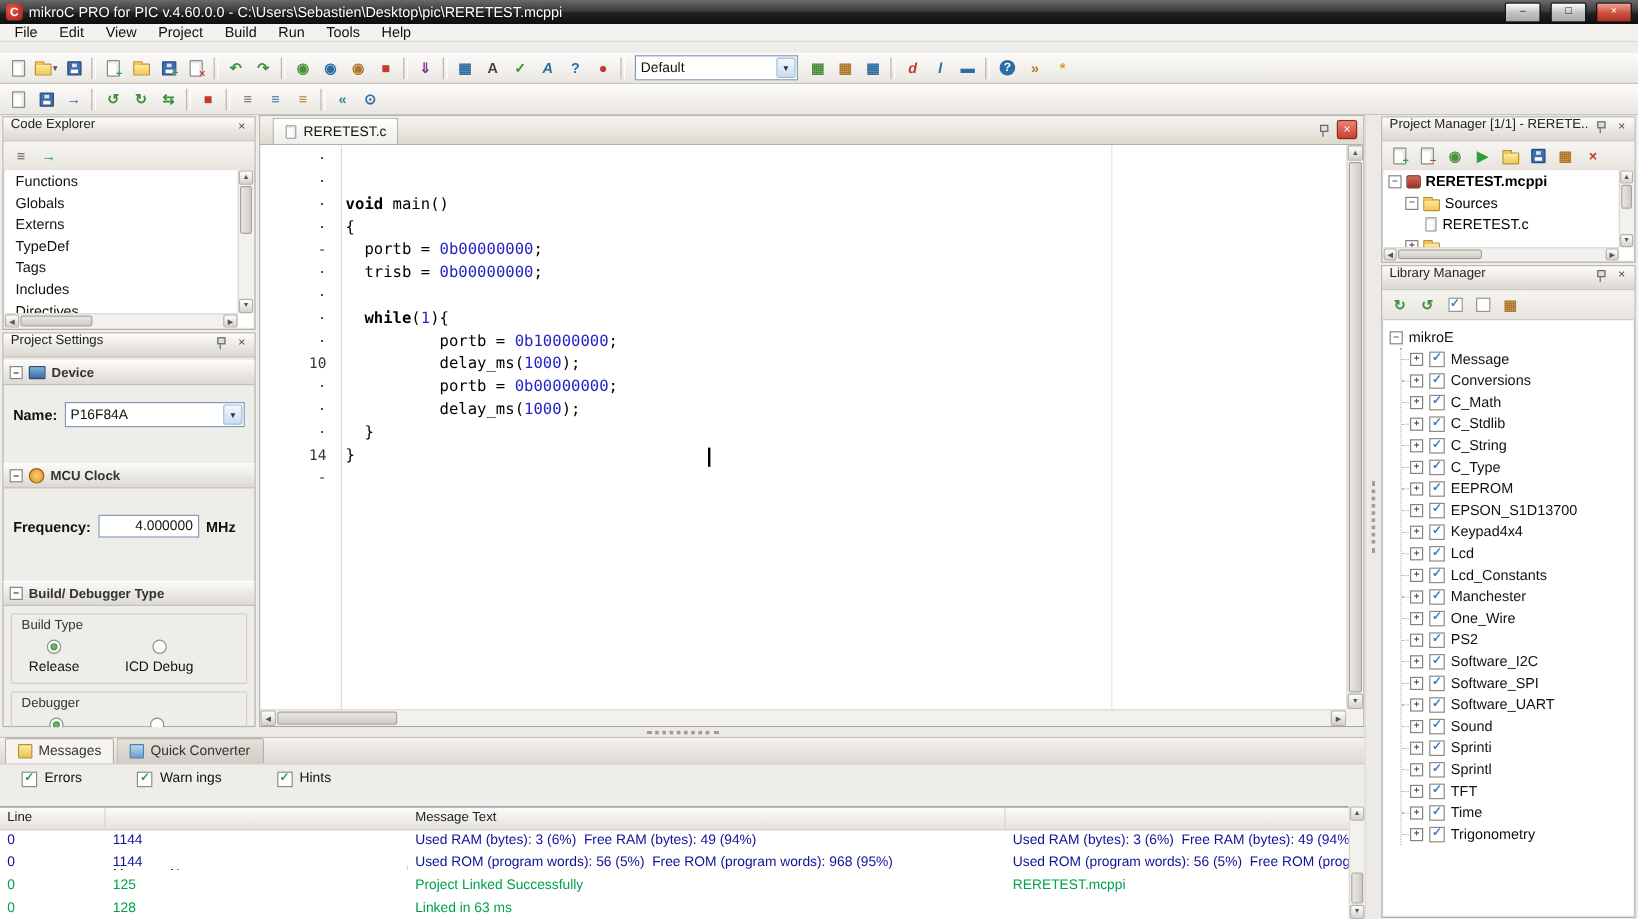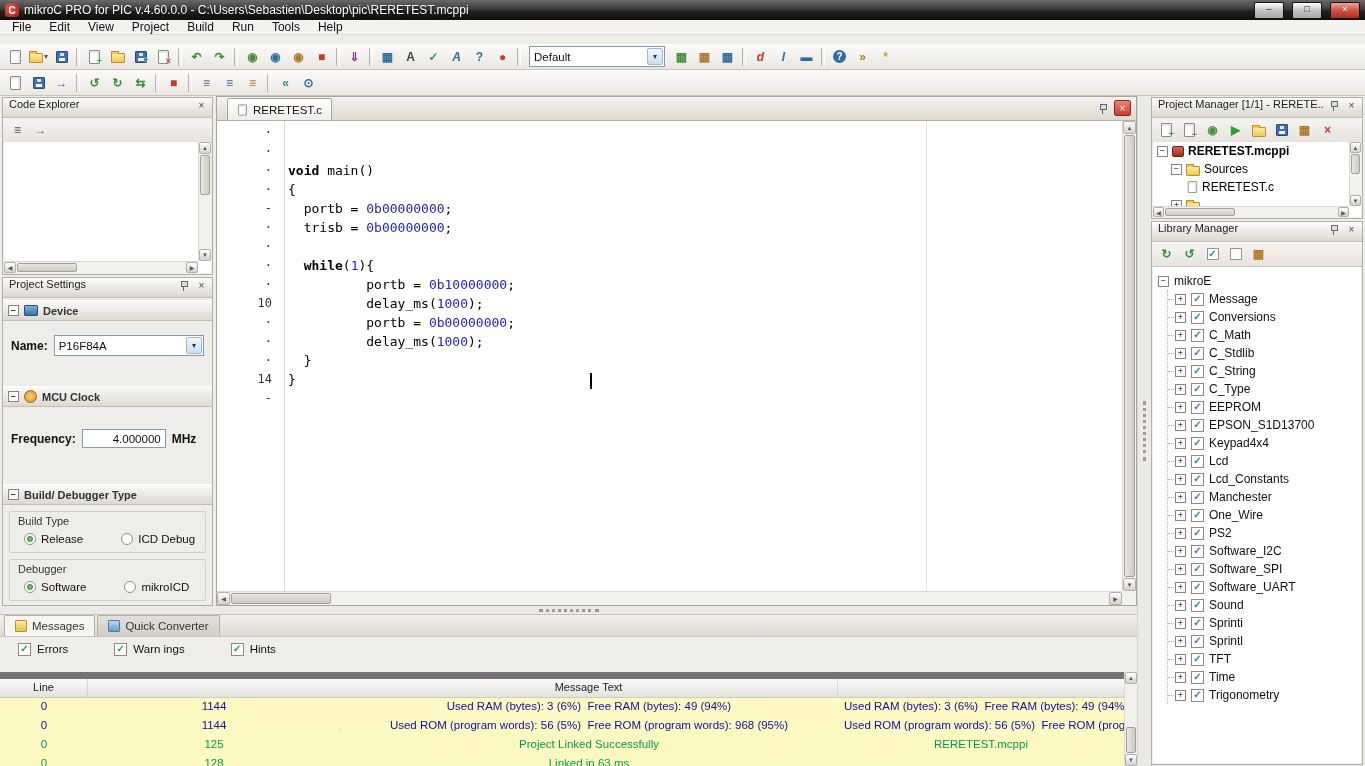--- a/index.html
+++ b/index.html
@@ -57,21 +57,21 @@
   .tw{width:9px;height:9px;background:#fff;border:1px solid #848484;display:flex;align-items:center;justify-content:center;font-size:8px;line-height:1;color:#333;flex:none;font-family:"DejaVu Sans Mono",monospace;box-sizing:content-box;}
   .ic-chip{width:12px;height:9px;background:linear-gradient(#7fb2d9,#3a6ea5);border:1px solid #2a4d7e;border-radius:1px;flex:none;}
   .ic-gear-o{width:11px;height:11px;border-radius:50%;background:radial-gradient(#ffd27a,#e08a1e);border:1px solid #a05f10;flex:none;}
   .ps-row{display:flex;align-items:center;margin:14px 8px 0;gap:6px;}
   .ps-lab{font-size:12px;font-weight:bold;color:#111;flex:none;}
   .ps-combo{flex:1;height:21px;background:#fff;border:1px solid #7f9db9;display:flex;align-items:center;box-sizing:border-box;}
   .ps-input{width:84px;height:19px;border:1px solid #7f9db9;font-size:11.5px;text-align:right;padding:0 4px;font-family:"Liberation Sans",sans-serif;box-sizing:border-box;background:#fff;color:#111;}
   .grp{margin:6px 6px 0;border:1px solid #d2cfc8;border-radius:2px;padding:3px 8px 7px;}
   .grp-l{font-size:11px;color:#333;}
   .radio-row{display:flex;gap:38px;margin-top:6px;padding-left:6px;}
-  .radio{display:flex;align-items:center;gap:5px;font-size:11.5px;color:#111;}
+  .radio{display:flex;align-items:center;gap:5px;font-size:11.5px;color:#111;flex-direction:column;}
   .rb{width:12px;height:12px;border:1px solid #8f8f8f;border-radius:50%;background:#fff;position:relative;box-sizing:border-box;flex:none;}
   .rb.sel::after{content:"";position:absolute;left:2px;top:2px;right:2px;bottom:2px;background:radial-gradient(#79c879,#2e7d32);border-radius:50%;}
   
   #editor{position:absolute;left:216px;top:96px;width:921px;height:510px;background:#fff;border:1px solid #a9a59d;box-sizing:border-box;}
   #tabbar{position:absolute;left:0;right:0;top:0;height:24px;background:linear-gradient(#f5f3f0,#dedacf);border-bottom:1px solid #b5b1a9;display:flex;align-items:flex-end;padding-left:10px;box-sizing:border-box;}
   .etab{height:21px;background:linear-gradient(#ffffff,#f0eeea);border:1px solid #a9a59d;border-bottom:none;border-radius:2px 2px 0 0;display:flex;align-items:center;gap:5px;padding:0 9px;font-size:11.5px;color:#111;}
   #tab-right{position:absolute;right:5px;top:3px;display:flex;gap:4px;align-items:center;}
   #tab-close{width:17px;height:16px;background:linear-gradient(#ee8275,#c8402f);border:1px solid #8e2a1c;border-radius:2px;color:#fff;font-size:10px;display:flex;align-items:center;justify-content:center;box-sizing:border-box;}
   #code-area{position:absolute;left:0;right:14px;top:24px;bottom:14px;overflow:hidden;background:#fff;}
   #gutter-line{position:absolute;left:67px;top:0;bottom:0;width:1px;background:#dedbd5;}
@@ -94,21 +94,21 @@
   #msg-tabs{position:absolute;left:0;top:0;right:0;height:22px;background:linear-gradient(#f3f1ee,#dedad3);border-bottom:1px solid #ccc8c1;display:flex;align-items:flex-end;padding-left:4px;box-sizing:border-box;}
   .mtab{height:20px;display:flex;align-items:center;gap:5px;padding:0 10px;font-size:11.5px;border:1px solid #b5b1a9;border-bottom:none;border-radius:2px 2px 0 0;background:linear-gradient(#e3e0da,#d2cec6);color:#333;margin-right:2px;}
   .mtab.active{background:#f7f5f2;}
   .mtab-i{width:12px;height:12px;border-radius:1px;flex:none;box-sizing:border-box;}
   .mi-msgs{background:linear-gradient(#ffe9a0,#e8c34f);border:1px solid #b8922f;}
   .mi-conv{background:linear-gradient(#bcd8f0,#6a9fd0);border:1px solid #4a7fae;}
   #filters{position:absolute;left:0;top:22px;right:0;height:24px;display:flex;align-items:center;gap:46px;padding-left:18px;}
   .filter{display:flex;align-items:center;gap:6px;font-size:11.5px;color:#111;}
   .cb{width:13px;height:13px;background:#fff;border:1px solid #8f8b84;display:flex;align-items:center;justify-content:center;font-size:10px;font-weight:bold;line-height:1;box-sizing:border-box;flex:none;}
   .cbg{color:#2e9e3c;} .cbb{color:#3a7bbf;}
-  #msg-table{position:absolute;left:0;top:57px;right:13px;bottom:0;background:#fef9c3;overflow:hidden;border-top:7px solid #737373;text-align:center;}
+  #msg-table{position:absolute;left:0;top:57px;right:13px;bottom:0;background:#ffffff;overflow:hidden;border-top:1px solid #737373;}
   #msg-cols{display:flex;height:18px;background:linear-gradient(#fcfbfa,#e5e2dc);border-bottom:1px solid #cfccc6;}
   .mch{font-size:11px;color:#222;padding:2px 6px;border-right:1px solid #d8d5cf;box-sizing:border-box;flex:none;white-space:pre;overflow:hidden;}
   .mch:nth-child(1){width:88px;} .mch:nth-child(2){width:252px;margin-top:48px;} .mch:nth-child(3){width:498px;} .mch:nth-child(4){flex:1;border-right:none;}
   .mrow{display:flex;height:19px;}
   .mc{padding:2px 6px;font-size:11.5px;white-space:pre;overflow:hidden;box-sizing:border-box;flex:none;}
   .mc0{width:88px;} .mc1{width:252px;} .mc2{width:498px;} .mc3{flex:1;}
   .c-blue .mc{color:#10109b;} .c-green .mc{color:#00a14e;}
   
   #project-manager{left:1151px;top:97px;width:212px;height:122px;}
   #pm-tree{position:absolute;top:44px;left:1px;right:13px;bottom:12px;background:#fff;overflow:hidden;}
@@ -307,20 +307,29 @@
     </div>
     <div class="ptool" id="ce-toolbar">
         <div class="tbtn">
           <span class="ic" style="color: rgb(85, 85, 85);">≡</span>
         </div>
         <div class="tbtn">
           <span class="ic" style="color: rgb(46, 158, 60);">→</span>
         </div>
       </div>
     <div id="ce-white"></div>
+    <div id="ce-list">
+        <div class="ce-item">Functions</div>
+        <div class="ce-item">Globals</div>
+        <div class="ce-item">Externs</div>
+        <div class="ce-item">TypeDef</div>
+        <div class="ce-item">Tags</div>
+        <div class="ce-item">Includes</div>
+        <div class="ce-item">Directives</div>
+      </div>
     <div class="sbv" style="right:1px;top:44px;bottom:13px;width:13px;">
       <div class="sba" style="top:0;left:0;right:0;height:12px;">▲</div>
       <div class="sbt" style="top:13px;left:1px;right:1px;height:40px;"></div>
       <div class="sba" style="bottom:0;left:0;right:0;height:12px;">▼</div>
     </div>
     <div class="sbh" style="left:1px;right:14px;bottom:1px;height:12px;">
       <div class="sba" style="left:0;top:0;bottom:0;width:12px;">◀</div>
       <div class="sbt sbt-h" style="left:13px;top:1px;bottom:1px;width:60px;"></div>
       <div class="sba" style="right:0;top:0;bottom:0;width:12px;">▶</div>
     </div>

